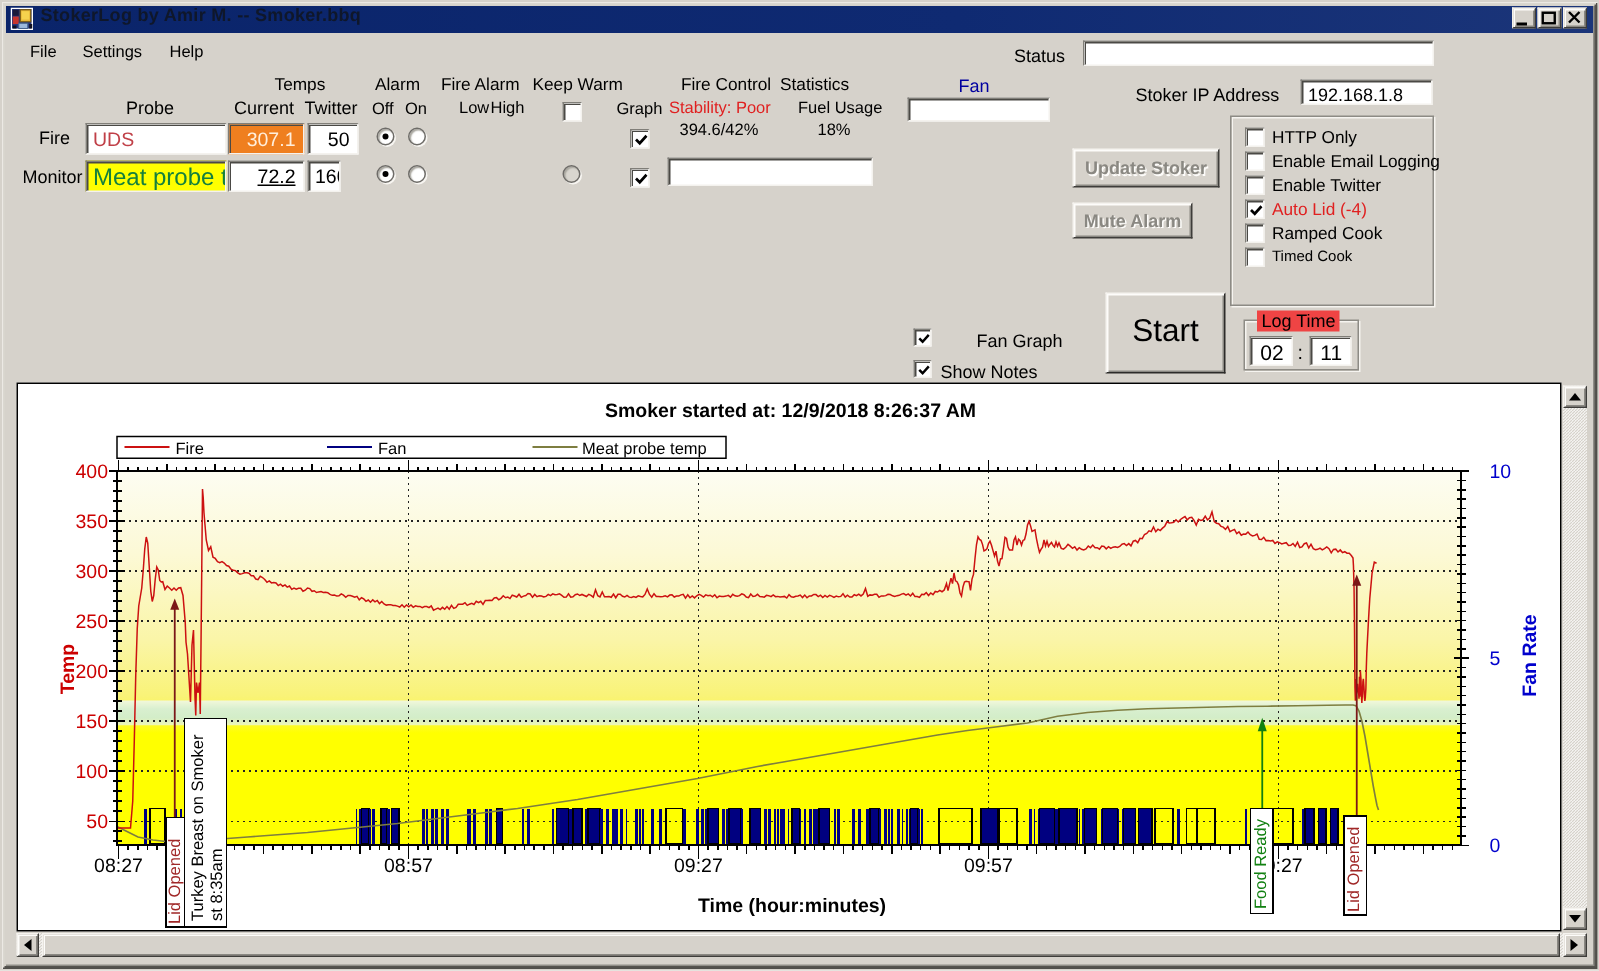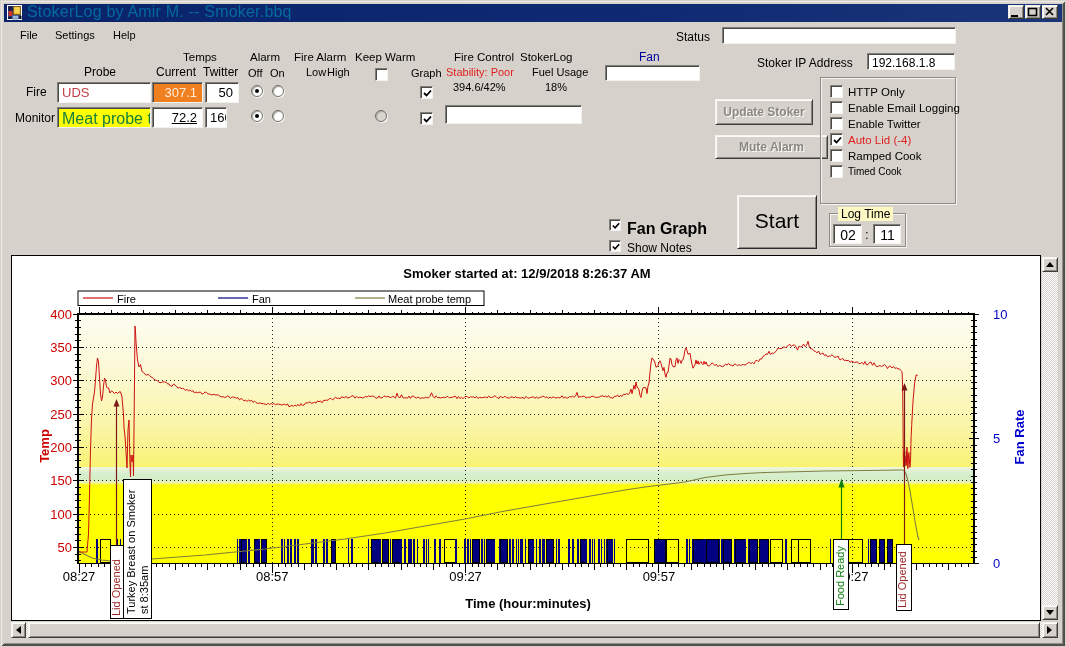--- a/index.html
+++ b/index.html
@@ -3,21 +3,21 @@
 <style>
 * { margin:0; padding:0; box-sizing:border-box; }
 html,body { width:1066px; height:647px; overflow:hidden; }
 body { font-family:"Liberation Sans",sans-serif; background:#d6d2cb; position:relative; font-size:11px; color:#000; }
 .abs { position:absolute; }
 .b { font-weight:normal; }
 
 #frame { position:absolute; left:0; top:0; width:1066px; height:647px;
   border:1px solid #d6d2cb; box-shadow: inset 1px 1px 0 #ece9e4, inset -1px -1px 0 #504e4a, inset 2px 2px 0 #dad7d0, inset -2px -2px 0 #55534e, inset 3px 3px 0 #d6d2cb, inset -3px -3px 0 #8f8d87; }
 #titlebar { position:absolute; left:4px; top:4px; width:1058px; height:18px; background:linear-gradient(90deg,#0a246a 0%,#0f2a72 60%,#1b3579 100%); }
-#title-text { position:absolute; left:27px; top:3px; color:#0369a1; font-size:16px; font-weight:normal; letter-spacing:0.2px; }
+#title-text { position:absolute; left:27px; top:3px; color:#0f172a; font-size:12px; font-weight:bold; letter-spacing:0.2px; }
 .capbtn { position:absolute; top:5px; width:16px; height:14px; background:#d6d2cb;
   border:1px solid; border-color:#f2efe9 #3c3b38 #3c3b38 #f2efe9; box-shadow: inset 1px 1px 0 #fdfcfa, inset -1px -1px 0 #8a8882; font-size:9px; text-align:center; line-height:12px; color:#000; }
 
 .tb { position:absolute; background:#fff; border:1px solid; border-color:#807e78 #f4f2ee #f4f2ee #807e78; box-shadow: inset 1px 1px 0 #4a4945; font-size:13px; padding:2px 3px 0 4px; overflow:hidden; white-space:nowrap; }
 
 .btn { position:absolute; background:#d6d2cb; border:1px solid; border-color:#f5f3ef #3e3d3a #3e3d3a #f5f3ef; box-shadow: inset 1px 1px 0 #fdfcfa, inset -1px -1px 0 #8a8882; text-align:center; }
 .btn.disabled { color:#8a8882; text-shadow:1px 1px 0 #fdfcfa; font-weight:bold; }
 
 .cb { position:absolute; width:13px; height:13px; background:#fff; border:1px solid; border-color:#807e78 #f4f2ee #f4f2ee #807e78; box-shadow: inset 1px 1px 0 #4a4945; }
 .cb svg { position:absolute; left:1px; top:1px; }
@@ -74,21 +74,21 @@
 <div class="lbl b" style="left:250px;top:51px;font-size:11.5px;">Alarm</div>
 <div class="lbl" style="left:248px;top:67px;">Off</div>
 <div class="lbl" style="left:270px;top:67px;">On</div>
 <div class="lbl b" style="left:294px;top:51px;font-size:11.5px;">Fire Alarm</div>
 <div class="lbl" style="left:295px;top:66px;margin-left:11px;">Low</div>
 <div class="lbl" style="left:327px;top:66px;">High</div>
 <div class="lbl b" style="left:355px;top:51px;font-size:11.5px;">Keep Warm</div>
 <div class="cb" style="left:375px;top:68px;"></div>
 <div class="lbl" style="left:411px;top:67px;">Graph</div>
 <div class="lbl b" style="left:454px;top:51px;font-size:11.5px;">Fire Control</div>
-<div class="lbl b" style="left:520px;top:51px;font-size:11.5px;">StokerLog</div>
+<div class="lbl b" style="left:520px;top:51px;font-size:11.5px;">Statistics</div>
 <div class="lbl" style="left:446px;top:66px;color:#e02020;">Stability: Poor</div>
 <div class="lbl" style="left:532px;top:66px;">Fuel Usage</div>
 <div class="lbl" style="left:453px;top:81px;">394.6/42%</div>
 <div class="lbl" style="left:545px;top:81px;">18%</div>
 <div class="lbl b" style="left:639px;top:50px;font-size:12px;color:#0000a0;">Fan</div>
 <div class="tb" style="left:605px;top:65px;width:95px;height:16px;"></div>
 
 <div class="lbl b" style="left:26px;top:85px;font-size:12px;">Fire</div>
 <div class="tb" style="left:57px;top:82px;width:94px;height:21px;color:#c04048;font-size:13px;">UDS</div>
 <div class="tb" style="left:152px;top:82px;width:51px;height:21px;background:#ef7f1f;color:#ffeedb;text-align:right;padding-right:5px;">307.1</div>
@@ -111,21 +111,21 @@
 <div class="cb" style="left:420px;top:112px;">
     <svg width="11" height="11" viewBox="0 0 11 11">
       <path d="M2,5 L4.5,7.5 L9,2.5" stroke="#000" stroke-width="1.8" fill="none"></path>
     </svg>
   </div>
 <div class="tb" style="left:445px;top:105px;width:137px;height:19px;"></div>
 
 <div class="lbl b" style="left:757px;top:56px;font-size:12px;">Stoker IP Address</div>
 <div class="tb" style="left:867px;top:53px;width:88px;height:17px;font-size:12px;">192.168.1.8</div>
 <div class="btn disabled" style="left:715px;top:99px;width:98px;height:26px;font-size:12px;line-height:24px;">Update Stoker</div>
-<div class="btn disabled" style="left:715px;top:135px;width:113px;height:24px;font-size:12px;line-height:22px;">Mute Alarm</div>
+<div class="btn disabled" style="left:715px;top:135px;width:80px;height:24px;font-size:12px;line-height:22px;">Mute Alarm</div>
 
 <div class="grp" style="left:820px;top:77px;width:136px;height:127px;"></div>
 <div class="cb" style="left:830px;top:85px;"></div>
 <div class="lbl" style="left:848px;top:86px;font-size:11.5px;">HTTP Only</div>
 <div class="cb" style="left:830px;top:101px;"></div>
 <div class="lbl" style="left:848px;top:102px;font-size:11.5px;">Enable Email Logging</div>
 <div class="cb" style="left:830px;top:117px;"></div>
 <div class="lbl" style="left:848px;top:118px;font-size:11.5px;">Enable Twitter</div>
 <div class="cb" style="left:830px;top:133px;">
     <svg width="11" height="11" viewBox="0 0 11 11">
@@ -134,31 +134,31 @@
   </div>
 <div class="lbl" style="left:848px;top:134px;font-size:11.5px;color:#e02020;">Auto Lid (-4)</div>
 <div class="cb" style="left:830px;top:149px;"></div>
 <div class="lbl" style="left:848px;top:150px;font-size:11.5px;">Ramped Cook</div>
 <div class="cb" style="left:830px;top:165px;"></div>
 <div class="lbl" style="left:848px;top:166px;font-size:10px;">Timed Cook</div>
 
 <div class="btn" style="left:737px;top:195px;width:80px;height:54px;font-size:21px;line-height:50px;border-color:#f5f3ef #2c2b29 #2c2b29 #f5f3ef;">Start</div>
 
 <div class="grp" style="left:829px;top:213px;width:77px;height:34px;"></div>
-<div class="lbl" style="left:838px;top:207px;font-size:12px;background:#fef9c3;padding:0 3px;text-align:right;">Log Time</div>
+<div class="lbl" style="left:838px;top:207px;font-size:12px;background:#ef4444;padding:0 3px;text-align:right;">Log Time</div>
 <div class="tb b" style="left:833px;top:224px;width:29px;height:20px;font-size:14px;text-align:center;">02</div>
 <div class="lbl b" style="left:865px;top:227px;font-size:13px;">:</div>
 <div class="tb b" style="left:873px;top:224px;width:28px;height:20px;font-size:14px;text-align:center;">11</div>
 
 <div class="cb" style="left:609px;top:219px;width:12px;height:12px;">
     <svg width="10" height="10" viewBox="0 0 11 11">
       <path d="M2,5 L4.5,7.5 L9,2.5" stroke="#000" stroke-width="1.8" fill="none"></path>
     </svg>
   </div>
-<div class="lbl" style="left:627px;top:220px;font-size:16px;font-weight:bold;">Fan Graph</div>
+<div class="lbl" style="left:651px;top:220px;font-size:12px;">Fan Graph</div>
 <div class="cb" style="left:609px;top:240px;width:12px;height:12px;">
     <svg width="10" height="10" viewBox="0 0 11 11">
       <path d="M2,5 L4.5,7.5 L9,2.5" stroke="#000" stroke-width="1.8" fill="none"></path>
     </svg>
   </div>
 <div class="lbl" style="left:627px;top:241px;font-size:12px;">Show Notes</div>
 
 <div class="abs" style="left:11px;top:255px;width:1030px;height:366px;background:#fff;border:1px solid #000;"></div>
 
 <svg class="abs" style="left:0;top:0;" width="1066" height="647" viewBox="0 0 1066 647" font-family="Liberation Sans,sans-serif">

